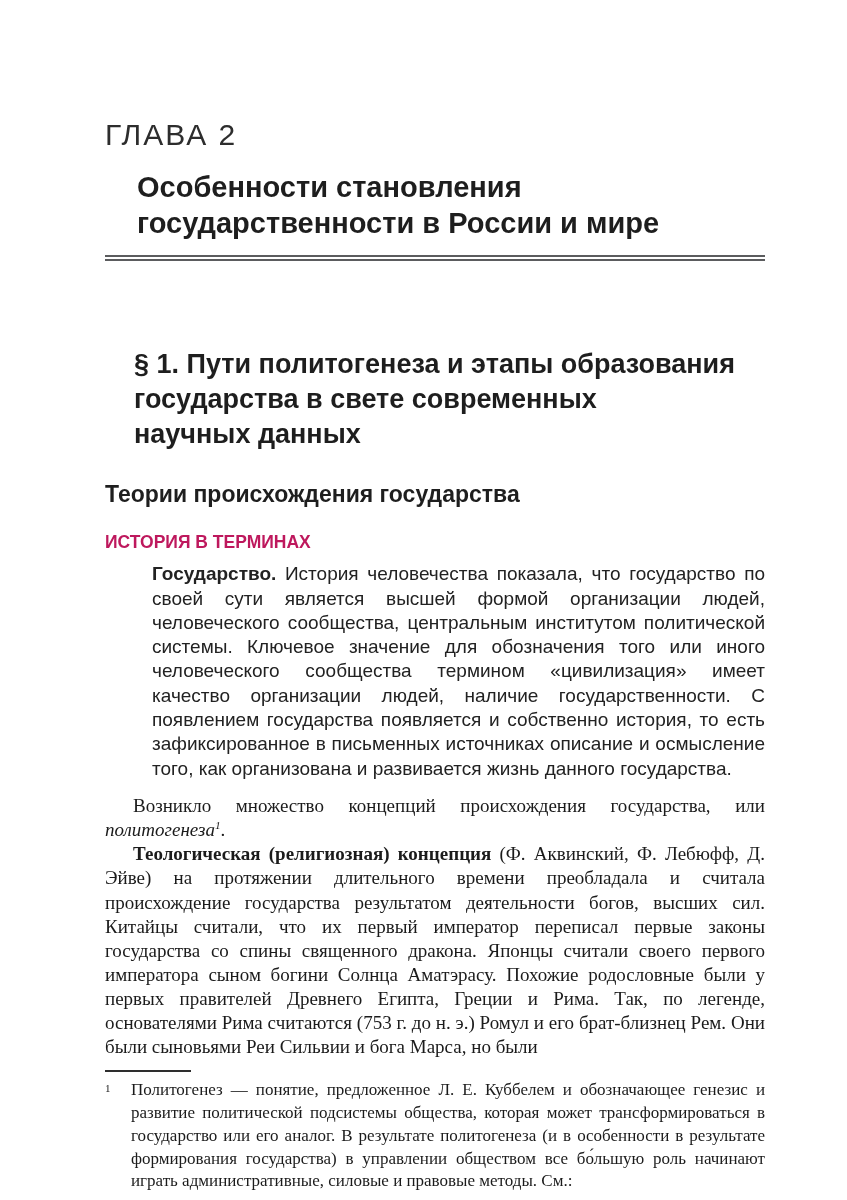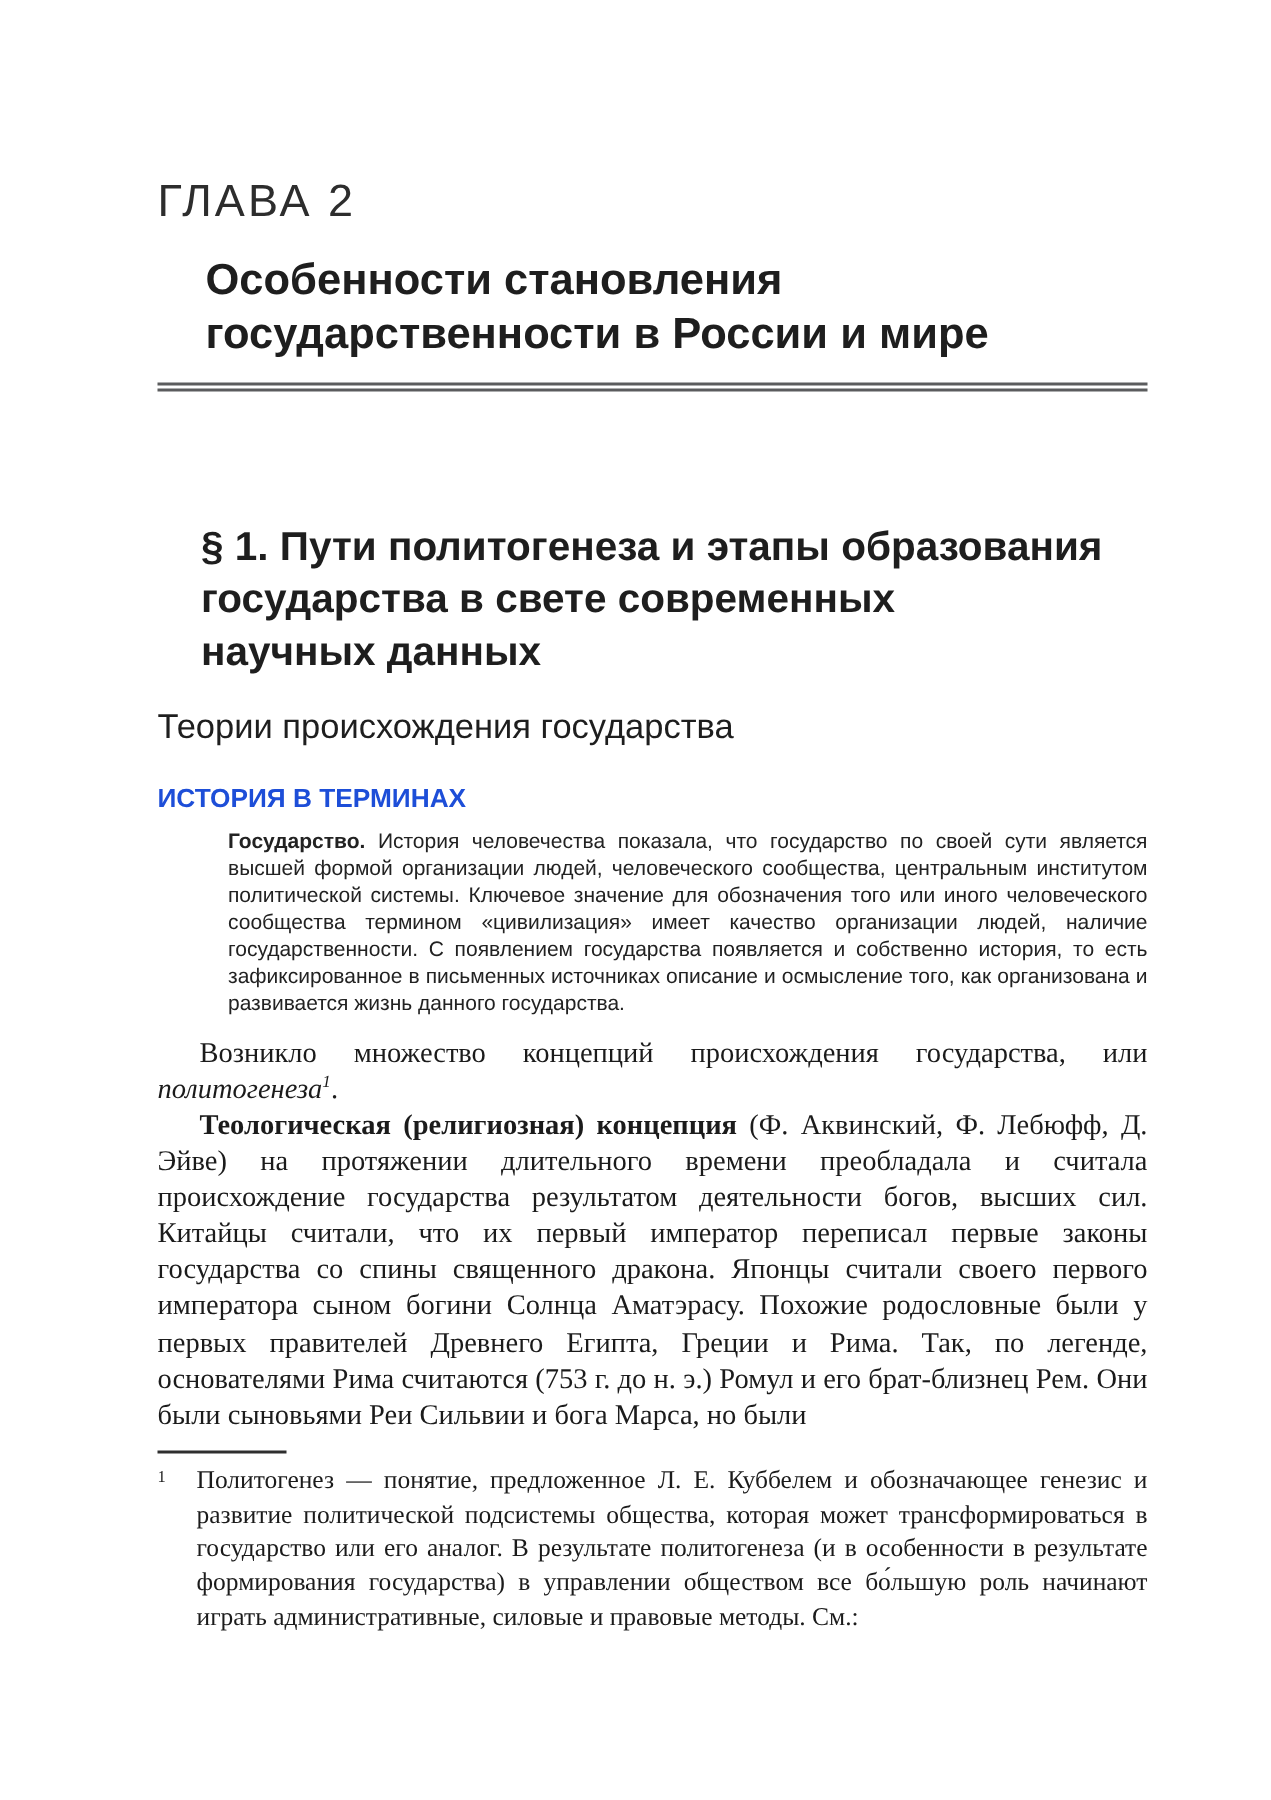--- a/index.html
+++ b/index.html
@@ -40,45 +40,45 @@
     margin-top:86px;
     font-family:"Liberation Sans", sans-serif;
     font-weight:700;
     font-size:27px;
     line-height:1.3;
     white-space:pre-line;
     color:#1e1e1e;
     margin-left:29px;
   }
   .subsection-heading {
-    margin-top:19px;
+    margin-top:29px;
     font-family:"Liberation Sans", sans-serif;
-    font-weight:400;
+    font-weight:700;
     font-size:23px;
     color:#1e1e1e;
   }
   .para {
     font-size:19px;
     line-height:1.27;
     text-align:justify;
     text-indent:28px;
   }
   .para-intro { margin-top:11px; }
   .terms-header {
     margin-top:24px;
     font-family:"Liberation Sans", sans-serif;
     font-weight:700;
     font-size:17.5px;
-    color:#1d4ed8;
+    color:#be185d;
   }
   .definition {
     margin-top:9px;
     margin-left:47px;
     font-family:"Liberation Sans", sans-serif;
-    font-size:14px;
+    font-size:19px;
     line-height:1.28;
     text-align:justify;
     color:#222222;
   }
   .bd { font-weight:700; }
   .it { font-style:italic; }
   .para-politogenez { margin-top:13px; }
   sup.fnref {
     font-size:60%;
     vertical-align:super;

